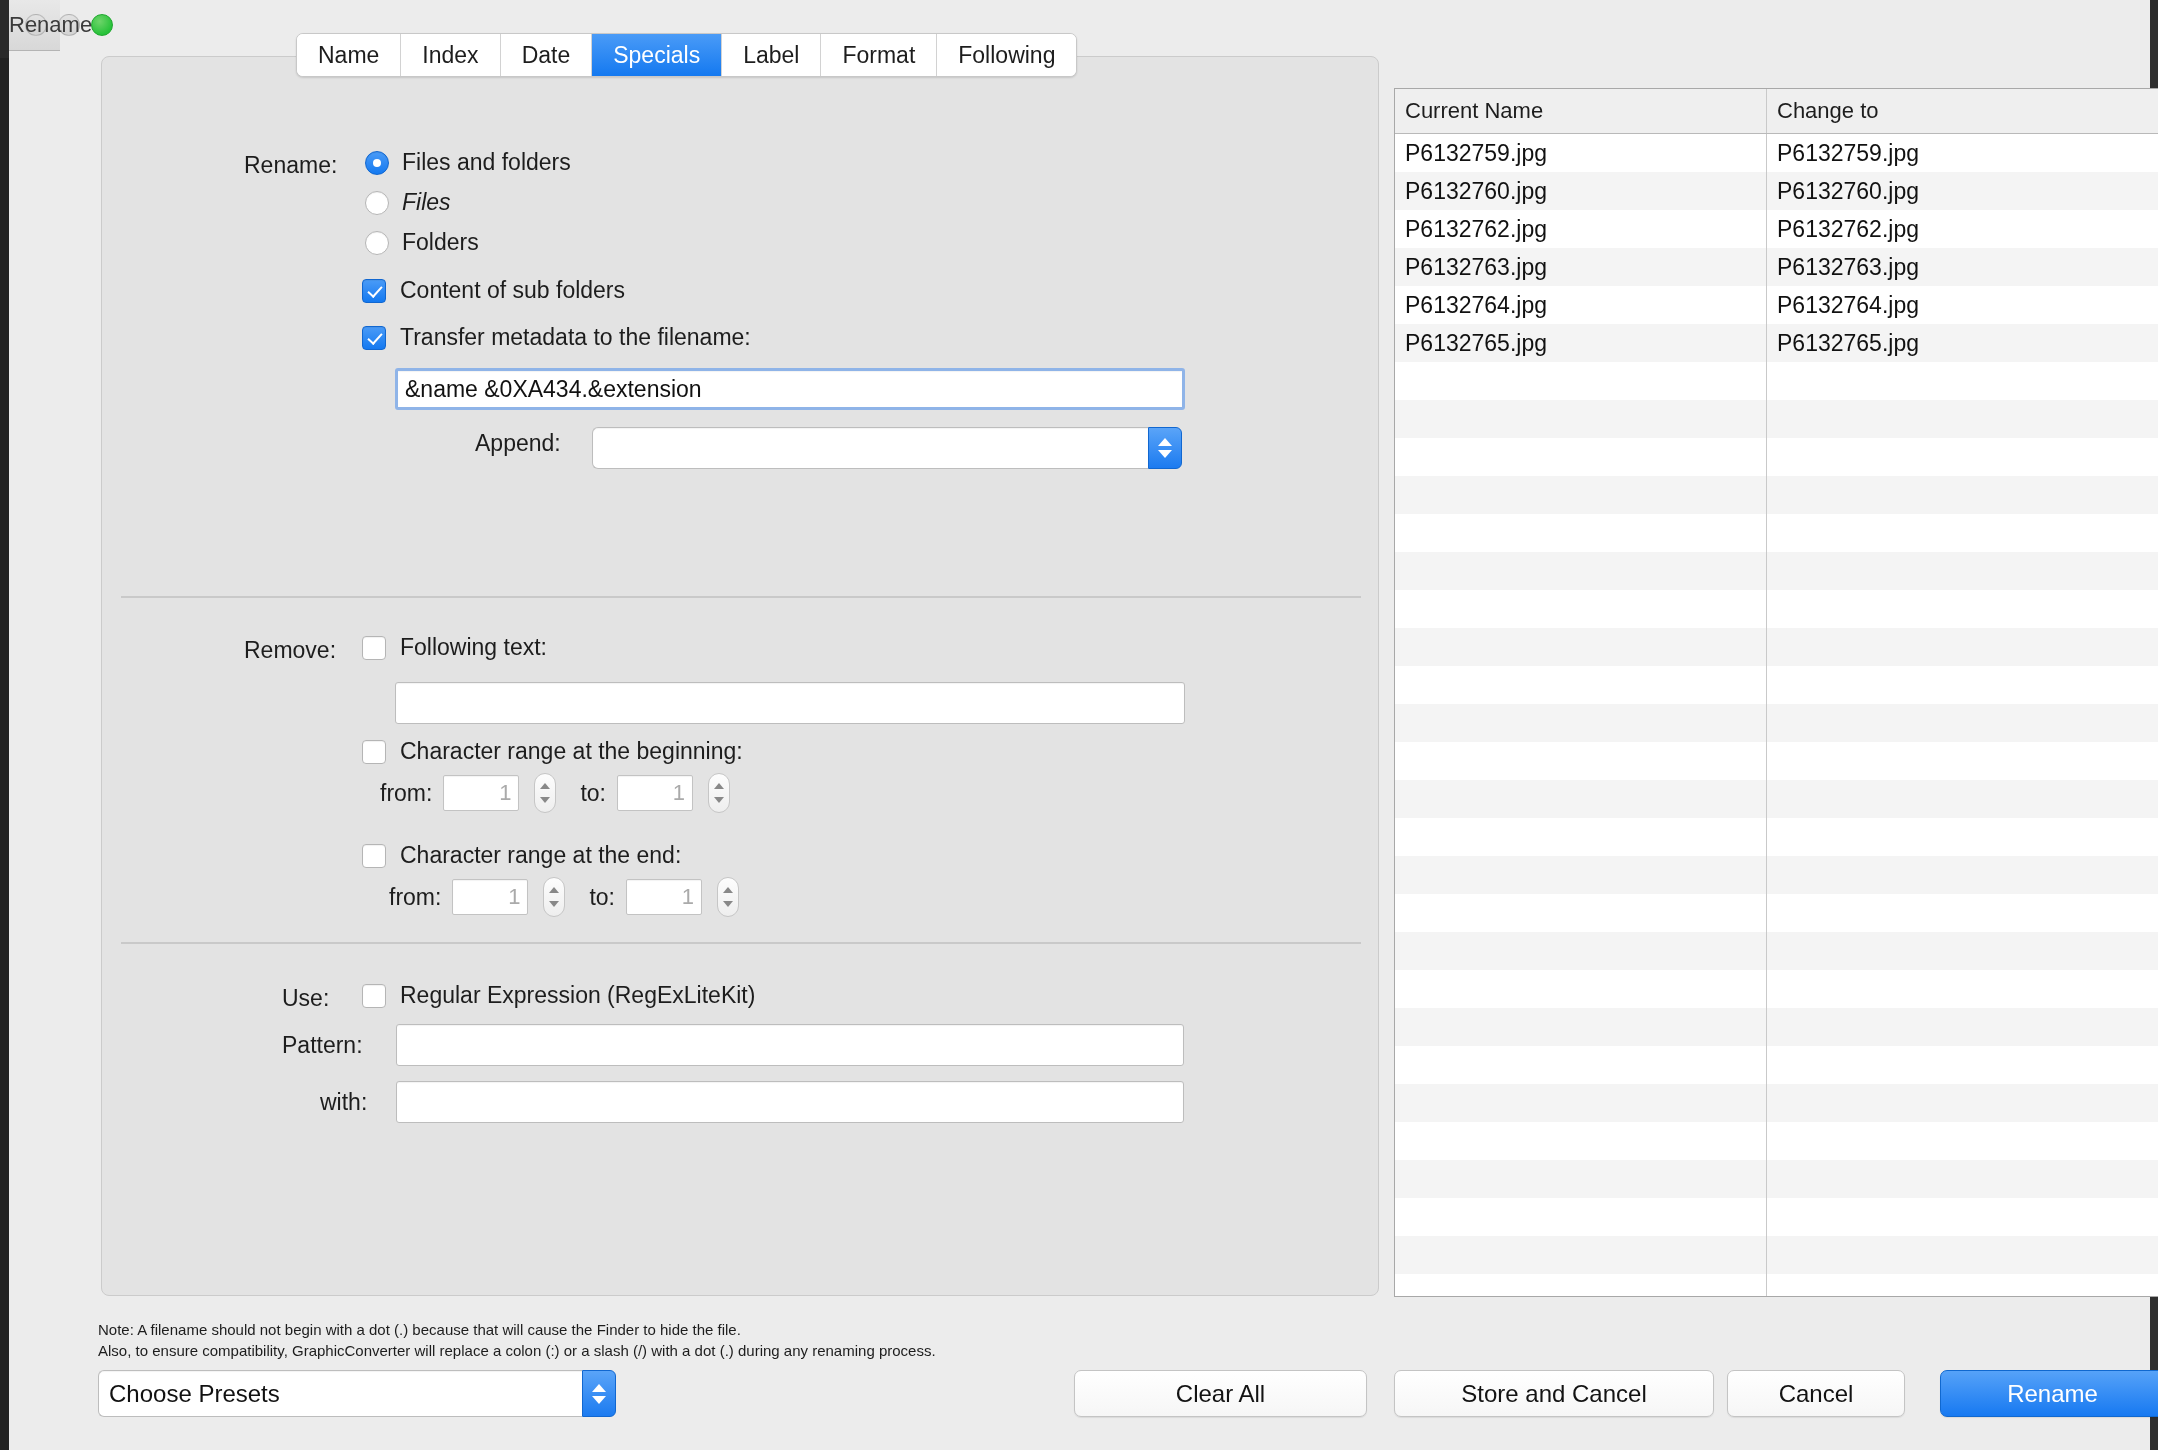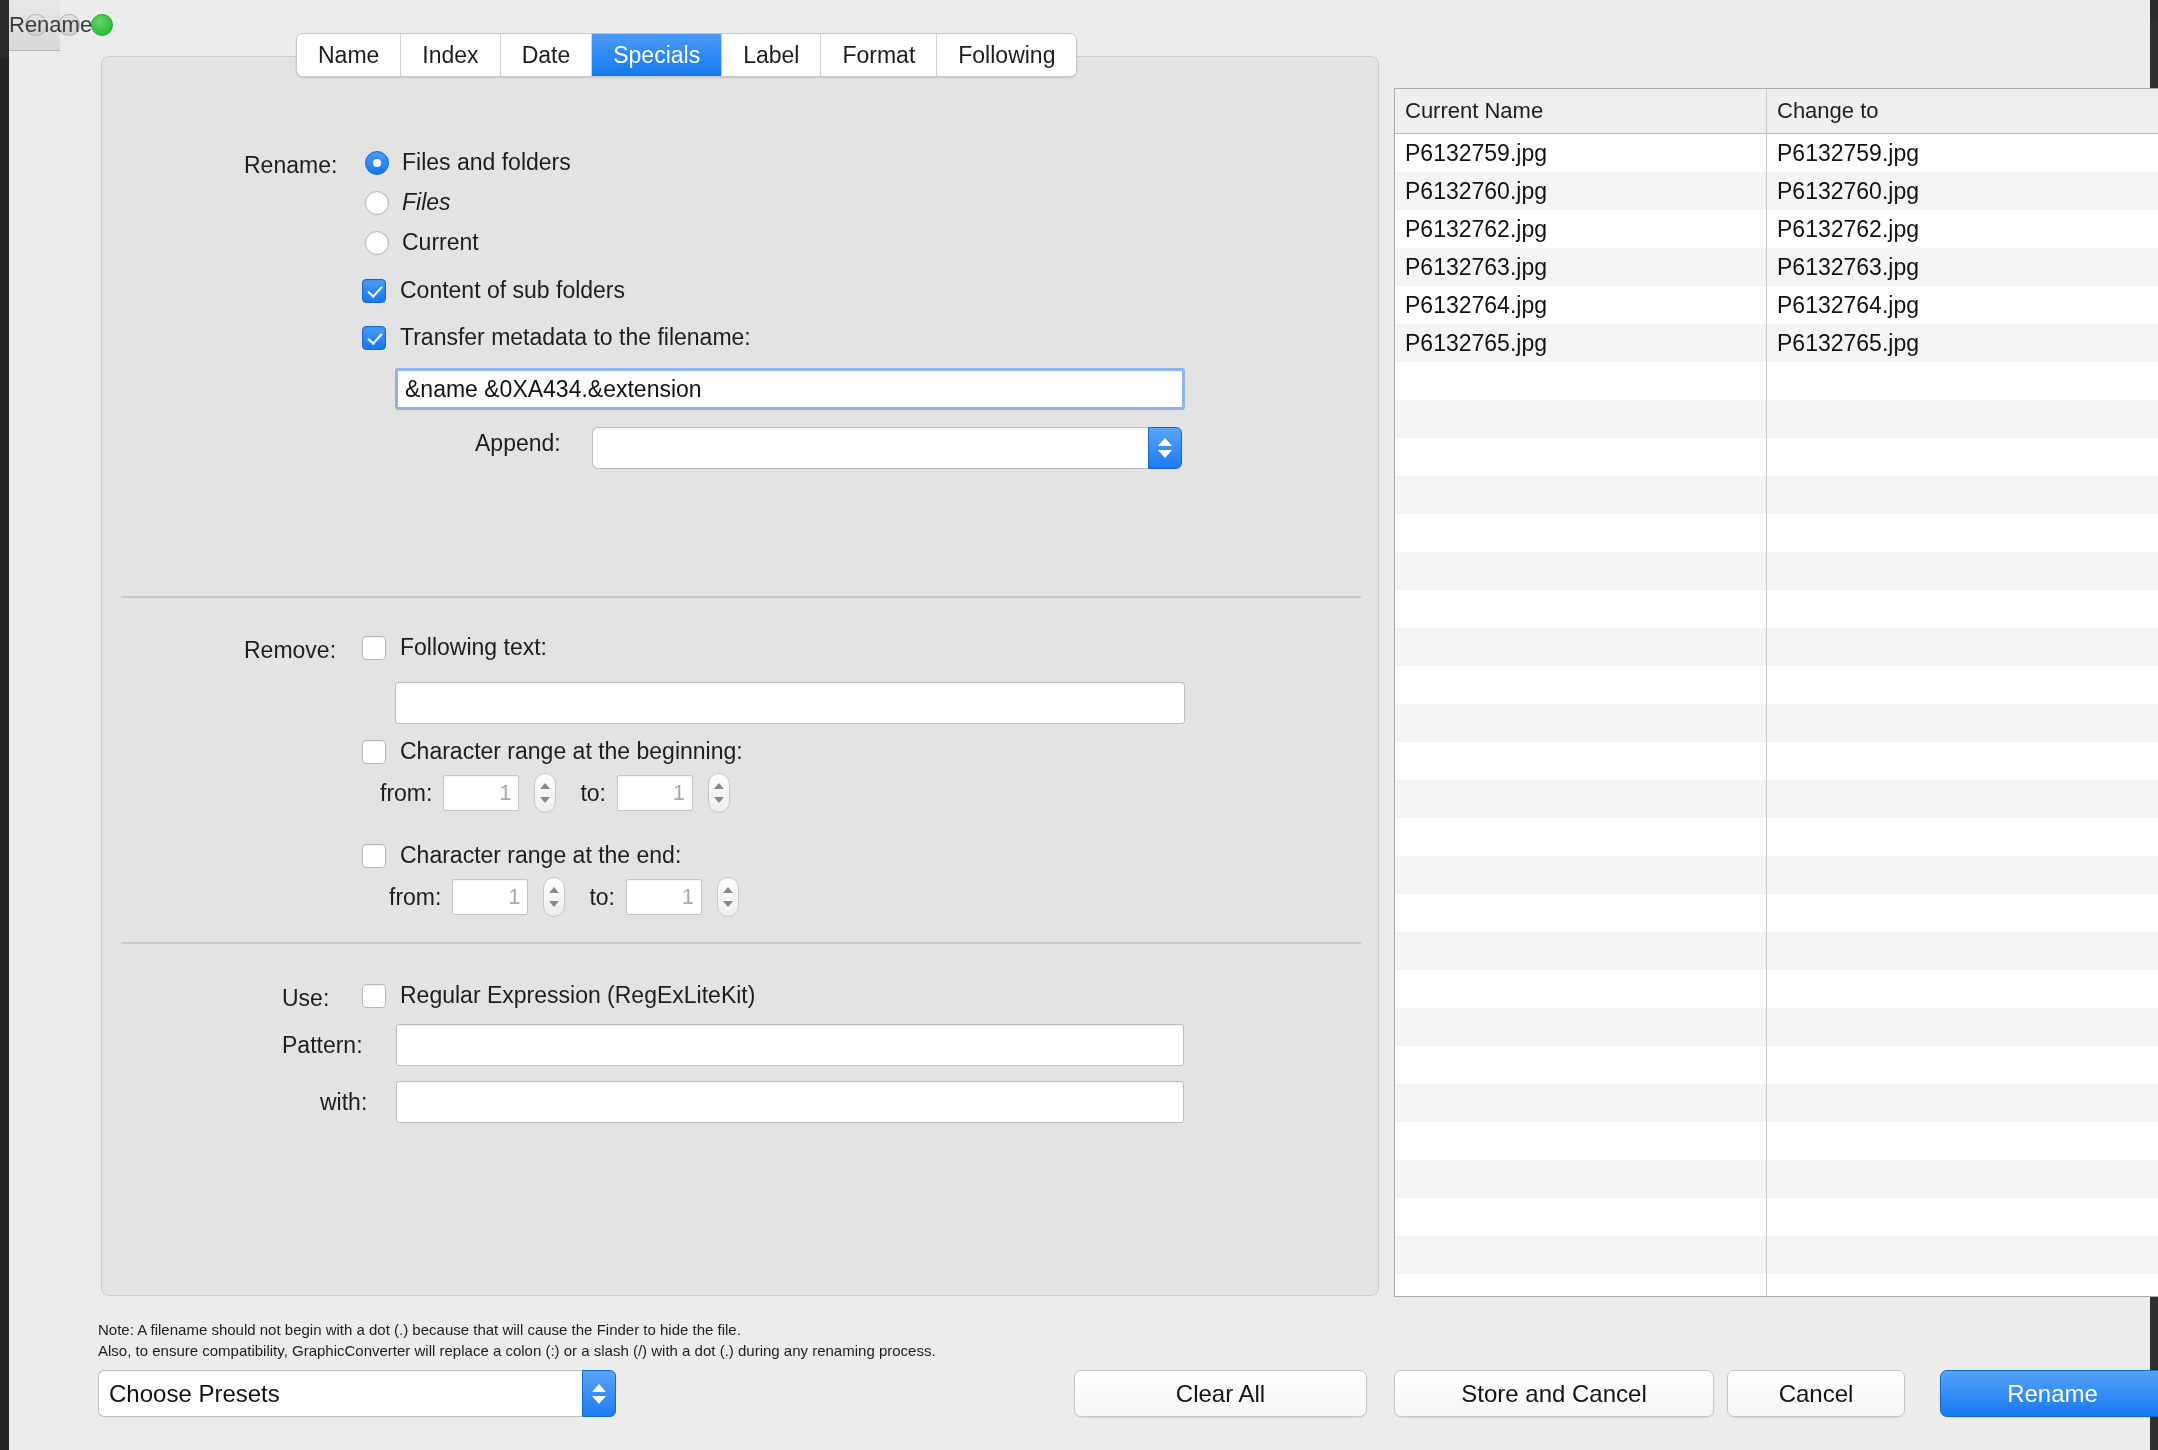--- a/index.html
+++ b/index.html
@@ -385,21 +385,21 @@
         <span class="lbl">Files and folders</span>
       </div>
 
       <div class="row" style="left:263px; top:132px; gap:13px;font-style:italic;">
         <span class="radio"></span>
         <span class="lbl">Files</span>
       </div>
 
       <div class="row" style="left:263px; top:172px; gap:13px;">
         <span class="radio"></span>
-        <span class="lbl">Current</span>
+        <span class="lbl">Folders</span>
       </div>
 
       <div class="row" style="left:260px; top:220px; gap:14px;">
         <span class="cbox on"></span>
         <span class="lbl">Content of sub folders</span>
       </div>
 
       <div class="row" style="left:260px; top:267px; gap:14px;">
         <span class="cbox on"></span>
         <span class="lbl">Transfer metadata to the filename:</span>

